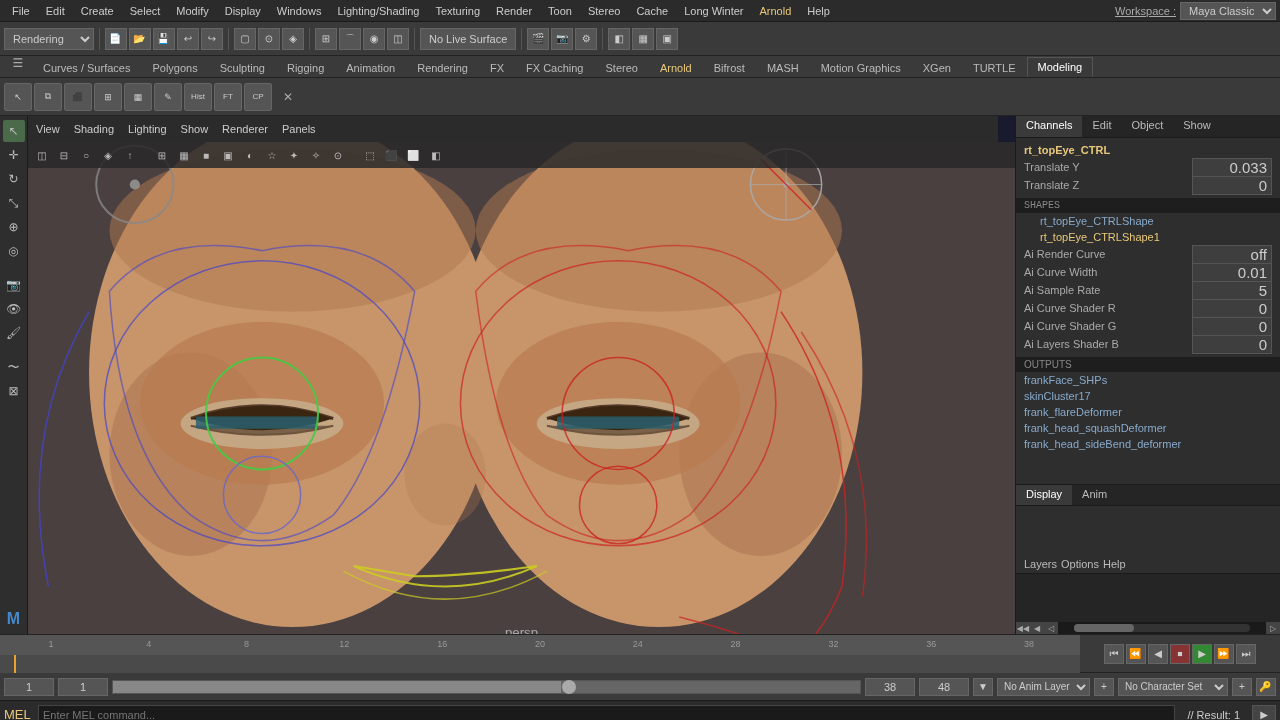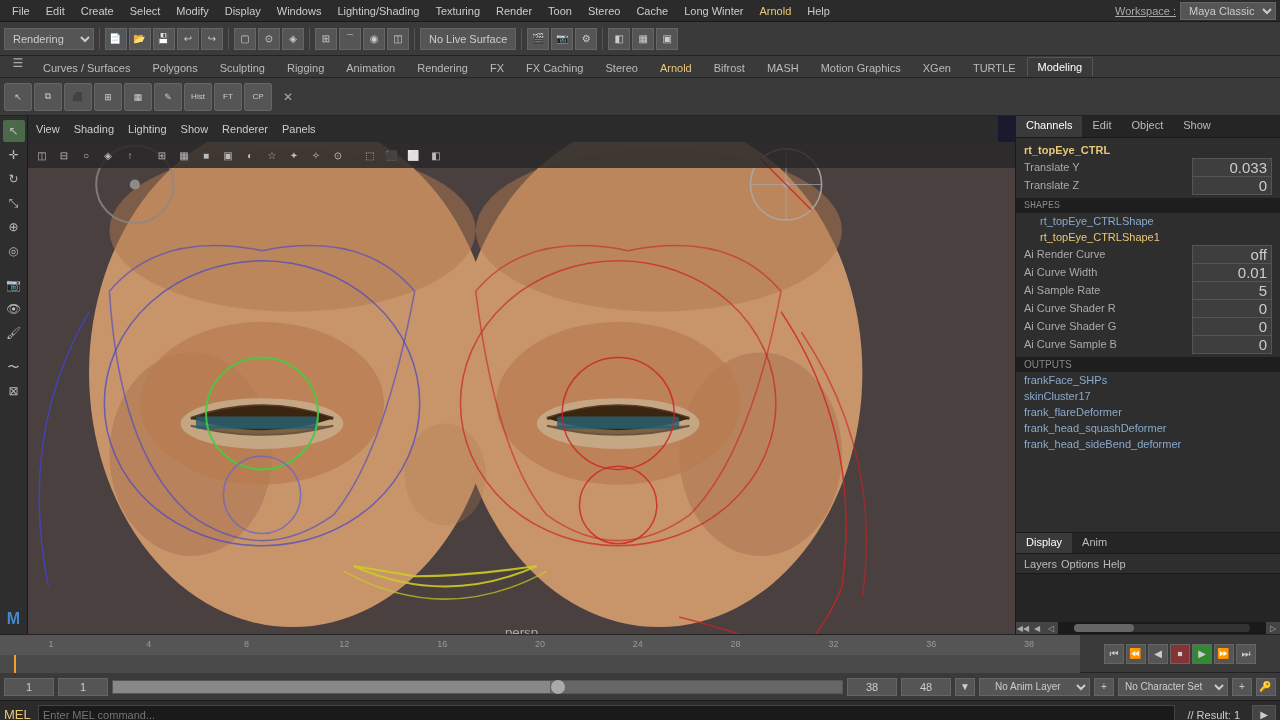--- a/index.html
+++ b/index.html
@@ -330,20 +330,21 @@
     }
     .da-tab.active { background: #3a3a3a; color: #fff; }
     #da-sub-tabs {
       display: flex;
       padding: 2px 8px;
       gap: 4px;
       background: #2e2e2e;
       border-bottom: 1px solid #1a1a1a;
       height: 20px;
       align-items: center;
+      margin-top: 48px;
     }
     .da-sub-tab {
       font-size: 11px;
       cursor: pointer;
       color: #bbb;
     }
 
     
     #right-scroll-area {
       height: 60px;
@@ -507,21 +508,21 @@
       color: #ccc;
       font-size: 11px;
       text-align: center;
     }
     .anim-layer-select {
       background: #555;
       border: 1px solid #666;
       color: #ccc;
       font-size: 10px;
       height: 18px;
-      padding: 0 11px;
+      padding: 0 2px;
     }
     .char-set-select {
       background: #555;
       border: 1px solid #666;
       color: #ccc;
       font-size: 10px;
       height: 18px;
       padding: 0 2px;
       min-width: 110px;
     }
@@ -859,21 +860,21 @@
       </div>
       <div class="cb-attr-row">
         <span class="cb-attr-name ai">Ai Curve Shader R</span>
         <input class="cb-attr-val" value="0" style="">
       </div>
       <div class="cb-attr-row">
         <span class="cb-attr-name ai">Ai Curve Shader G</span>
         <input class="cb-attr-val" value="0" style="">
       </div>
       <div class="cb-attr-row">
-        <span class="cb-attr-name ai">Ai Curve Sample B</span>
+        <span class="cb-attr-name ai">Ai Layers Shader B</span>
         <input class="cb-attr-val" value="0" style="">
       </div>
 
       <div class="cb-outputs-header">OUTPUTS</div>
       <div class="cb-output-item">frankFace_SHPs</div>
       <div class="cb-output-item">skinCluster17</div>
       <div class="cb-output-item">frank_flareDeformer</div>
       <div class="cb-output-item">frank_head_squashDeformer</div>
       <div class="cb-output-item">frank_head_sideBend_deformer</div>
     </div>

